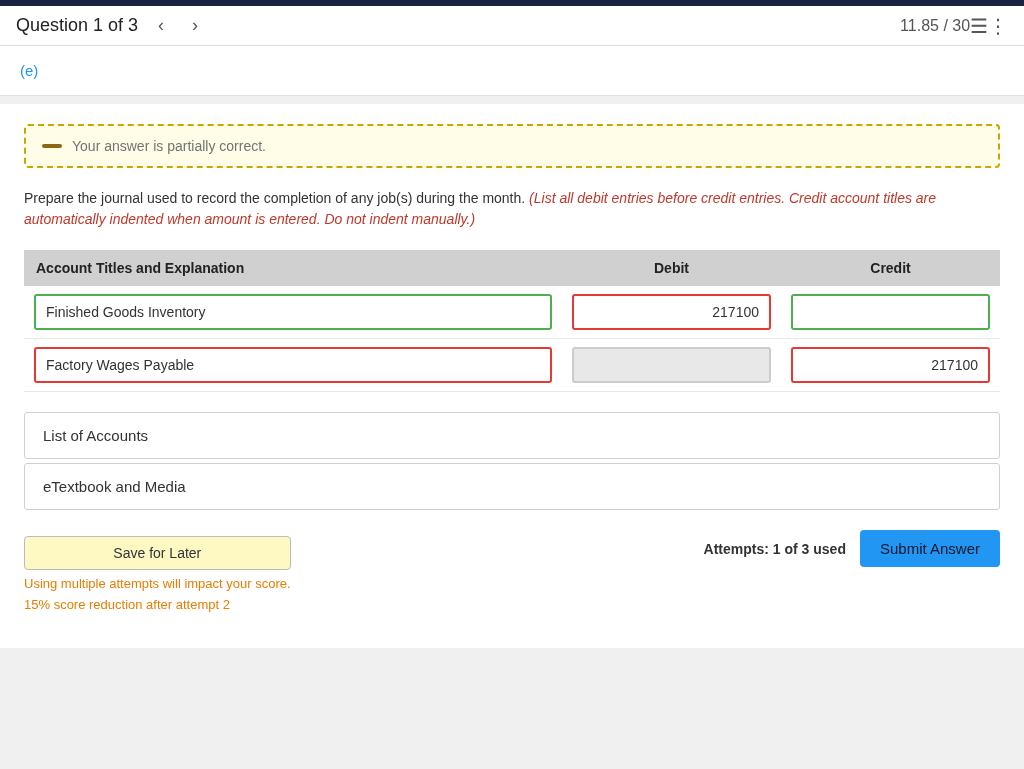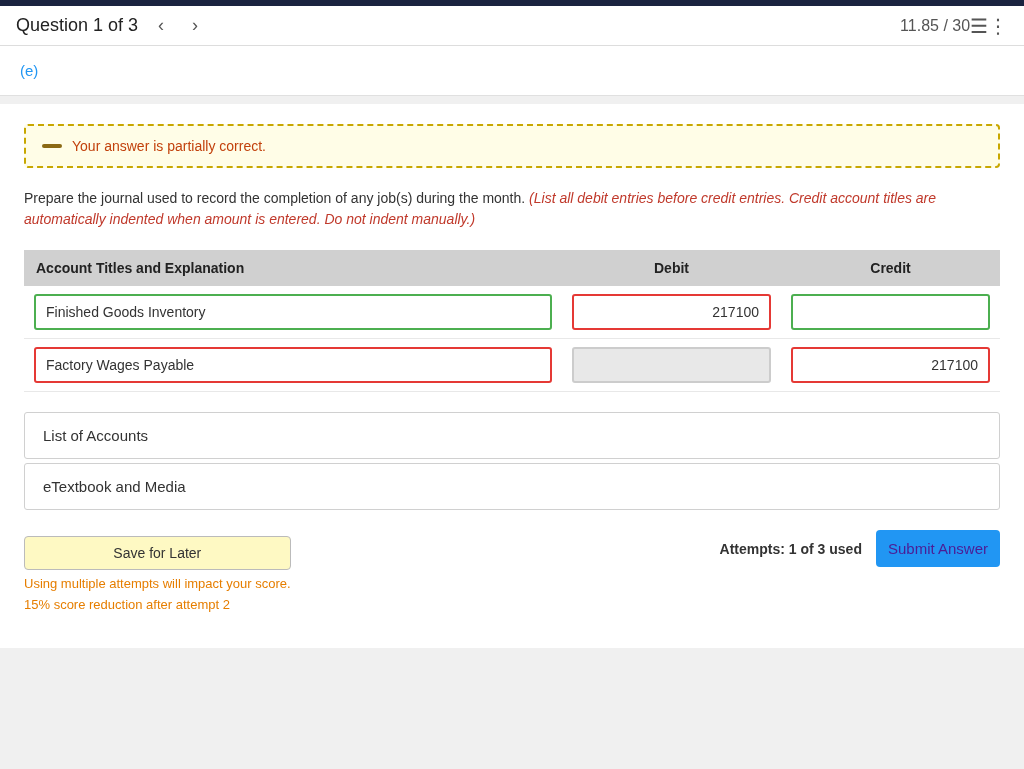--- a/index.html
+++ b/index.html
@@ -105,21 +105,21 @@
 
     .partial-banner .dash-icon {
       background: #8B6914;
       width: 20px;
       height: 4px;
       border-radius: 2px;
       flex-shrink: 0;
     }
 
     .partial-banner-text {
-      color: #c2410c;
+      color: #737373;
       font-size: 14px;
     }
 
     
     .instructions {
       font-size: 14px;
       line-height: 1.5;
       margin-bottom: 20px;
       color: #333;
     }
@@ -241,24 +241,24 @@
     }
 
     .attempts-label {
       font-size: 14px;
       font-weight: bold;
       color: #333;
     }
 
     .submit-btn {
       background: #2196F3;
-      color: #4c1d95;
+      color: #0f172a;
       border: none;
       border-radius: 4px;
-      padding: 10px 12px;
+      padding: 10px 20px;
       font-size: 15px;
       cursor: pointer;
     }
 
     .footer-note {
       font-size: 13px;
       color: #e67e00;
       line-height: 1.6;
       margin-top: 4px;
     }

